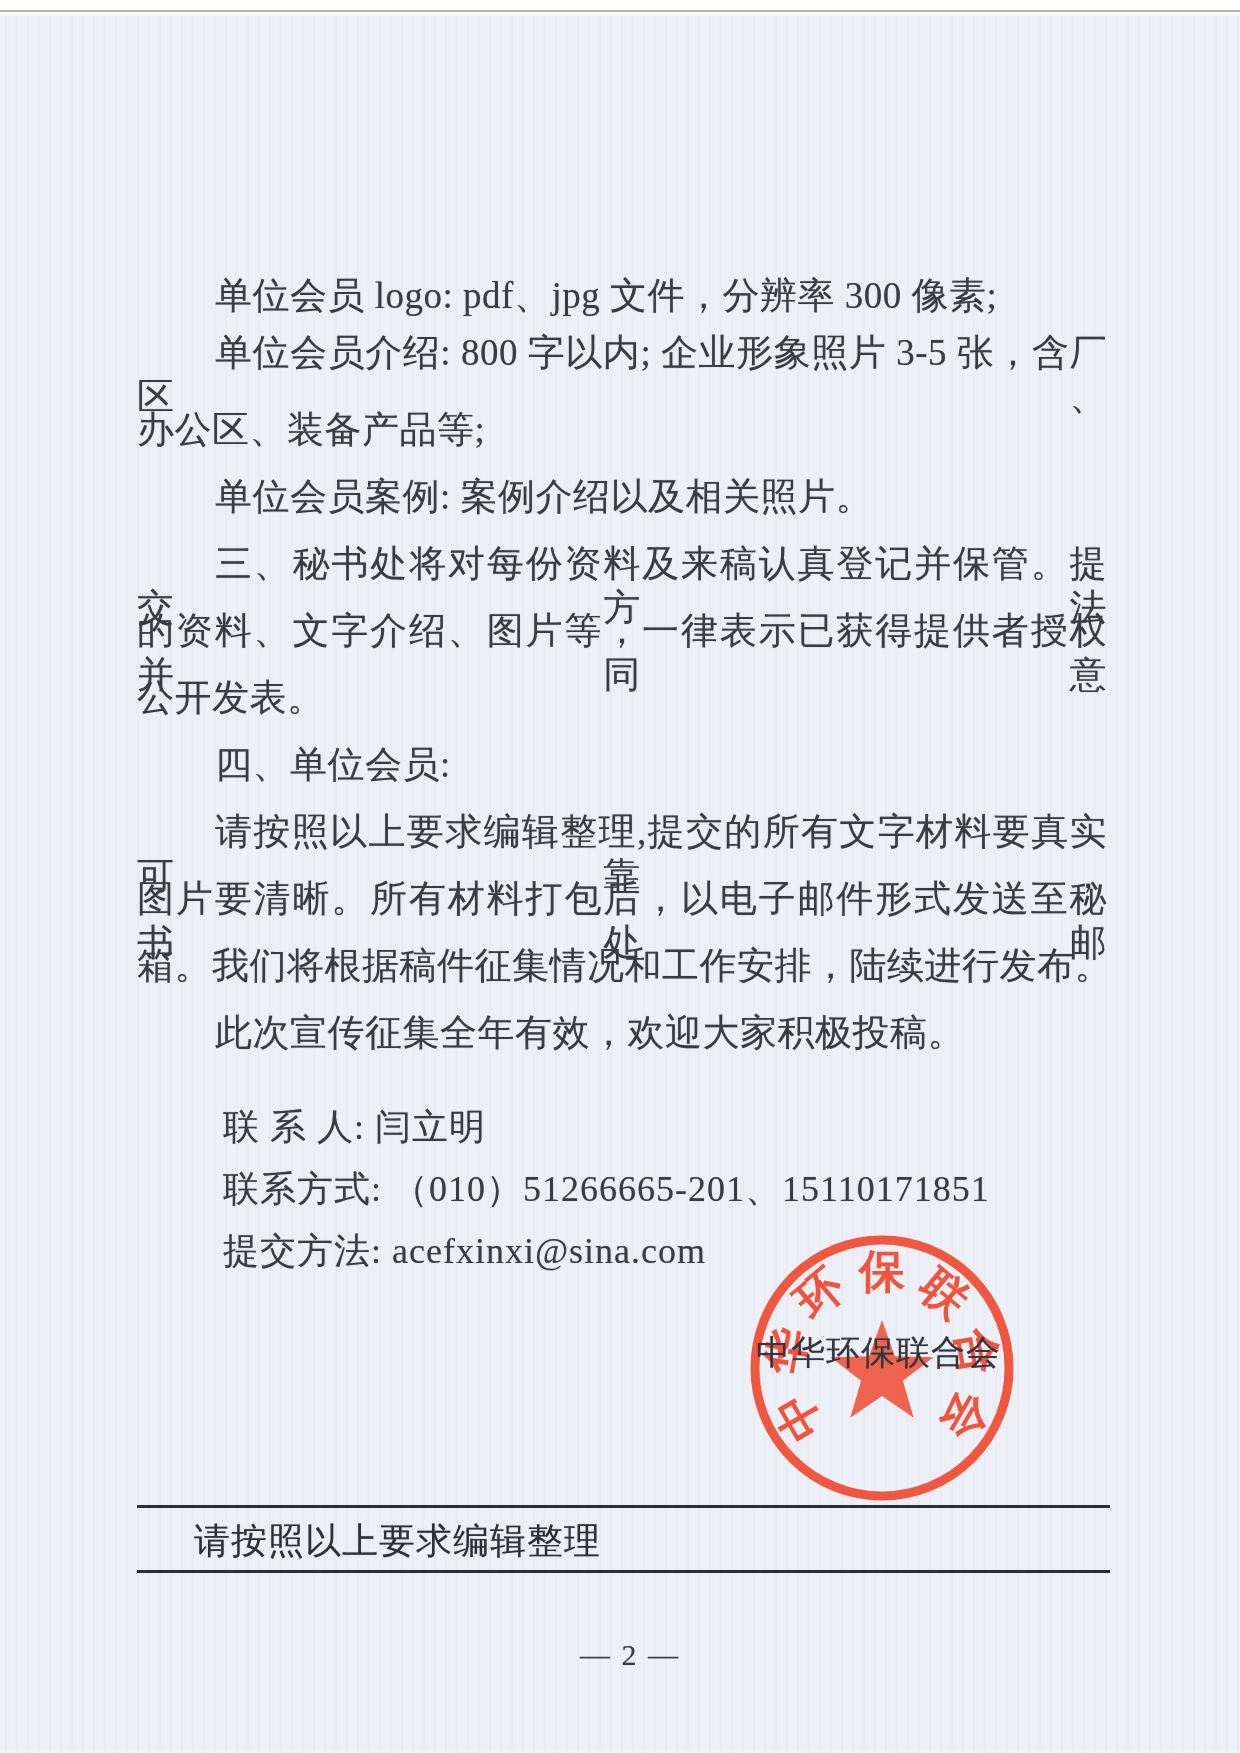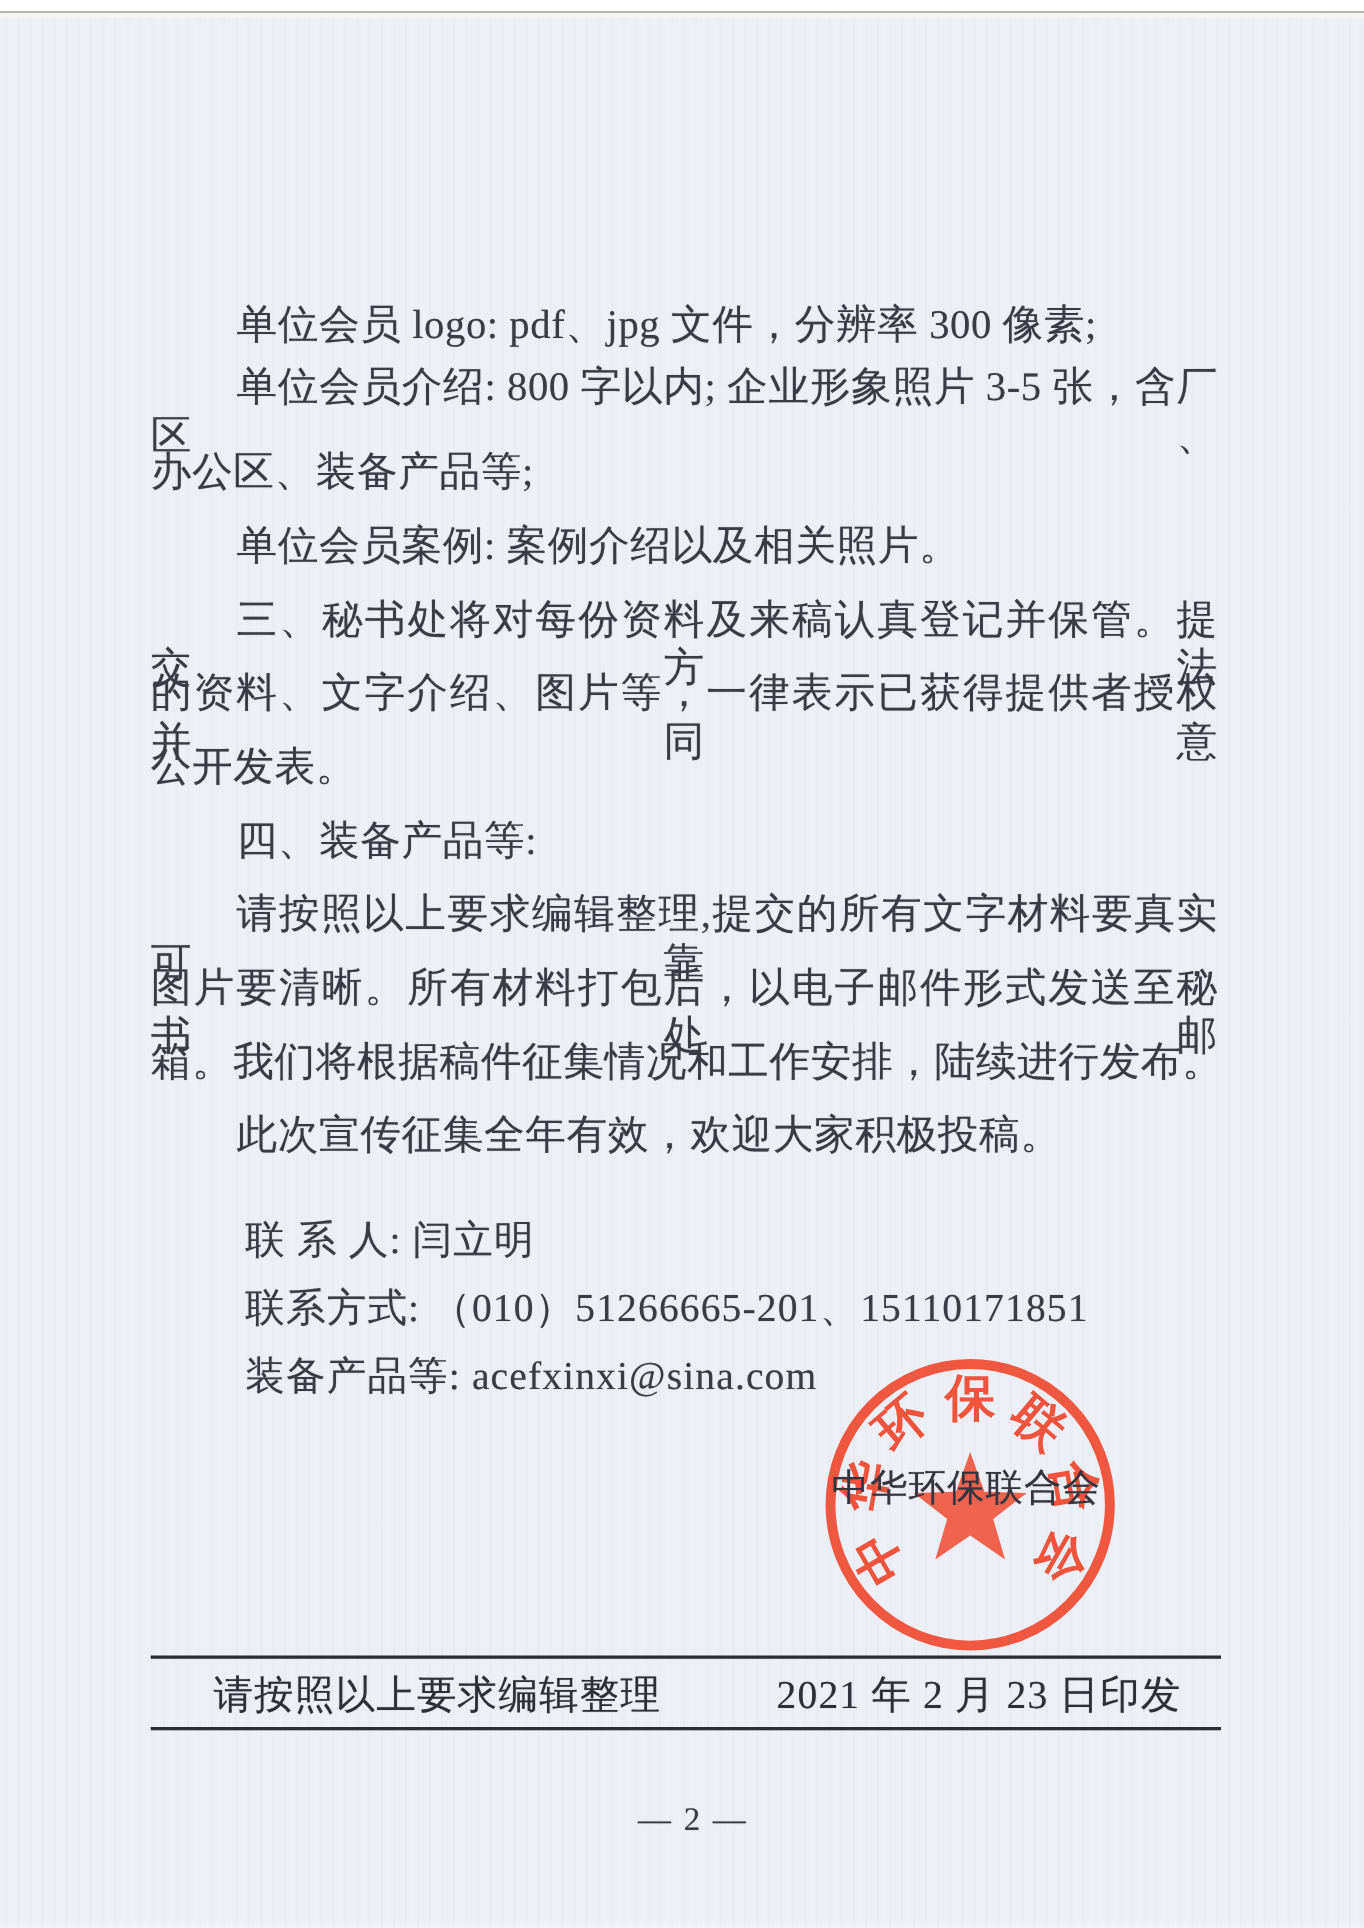--- a/index.html
+++ b/index.html
@@ -57,31 +57,31 @@
   <div class="edge-top2"></div>
 
   <div>
     <div class="line indent" style="top:264px">单位会员 logo: pdf、jpg 文件，分辨率 300 像素;</div>
     <div class="line indent full" style="top:321px">单位会员介绍: 800 字以内; 企业形象照片 3-5 张，含厂区、</div>
     <div class="line" style="top:398px">办公区、装备产品等;</div>
     <div class="line indent" style="top:465px">单位会员案例: 案例介绍以及相关照片。</div>
     <div class="line indent full" style="top:532px">三、秘书处将对每份资料及来稿认真登记并保管。提交方法</div>
     <div class="line full" style="top:599px">的资料、文字介绍、图片等，一律表示已获得提供者授权并同意</div>
     <div class="line" style="top:666px">公开发表。</div>
-    <div class="line indent" style="top:733px">四、装备产品等:</div>
+    <div class="line indent" style="top:733px">四、单位会员:</div>
     <div class="line indent full" style="top:800px">请按照以上要求编辑整理,提交的所有文字材料要真实可靠，</div>
     <div class="line full" style="top:867px">图片要清晰。所有材料打包后，以电子邮件形式发送至秘书处邮</div>
     <div class="line" style="top:934px">箱。我们将根据稿件征集情况和工作安排，陆续进行发布。</div>
     <div class="line indent" style="top:1001px">此次宣传征集全年有效，欢迎大家积极投稿。</div>
   </div>
 
   <div>
     <div class="contact-line" style="top:1096px">联 系 人: 闫立明</div>
     <div class="contact-line" style="top:1158px">联系方式: （010）51266665-201、15110171851</div>
-    <div class="contact-line" style="top:1220px">装备产品等: acefxinxi@sina.com</div>
+    <div class="contact-line" style="top:1220px">提交方法: acefxinxi@sina.com</div>
   </div>
 
   <svg class="seal" width="278" height="284" viewBox="0 0 278 284">
     <ellipse class="seal-ring" cx="138" cy="140" rx="127" ry="128"></ellipse>
     <polygon class="seal-star" transform="translate(138,146)" points="0,-54 12.9,-17.8 51.4,-16.7 20.9,6.8 31.7,43.7 0,22 -31.7,43.7 -20.9,6.8 -51.4,-16.7 -12.9,-17.8"></polygon>
     <g>
         <text x="54.0" y="188.5" transform="rotate(-120 54.0 188.5)" class="seal-char">中</text>
         <text x="42.5" y="123.2" transform="rotate(-80 42.5 123.2)" class="seal-char">华</text>
         <text x="75.6" y="65.7" transform="rotate(-40 75.6 65.7)" class="seal-char">环</text>
         <text x="138.0" y="43.0" transform="rotate(0 138.0 43.0)" class="seal-char">保</text>
@@ -89,20 +89,19 @@
         <text x="233.5" y="123.2" transform="rotate(80 233.5 123.2)" class="seal-char">合</text>
         <text x="222.0" y="188.5" transform="rotate(120 222.0 188.5)" class="seal-char">会</text>
       </g>
   </svg>
 
   <div class="sig-org">中华环保联合会</div>
 
   <div class="footer-rule top"></div>
   <div class="footer-row">
     <span class="footer-office">请按照以上要求编辑整理</span>
-    <span class="footer-date">2021 年 2 月 23 日印发</span>
   </div>
   <div class="footer-rule bottom"></div>
 
   <div class="page-num">— 2 —</div>
 
   <div class="edge-bottom"></div>
 </div>
 
 </body></html>

